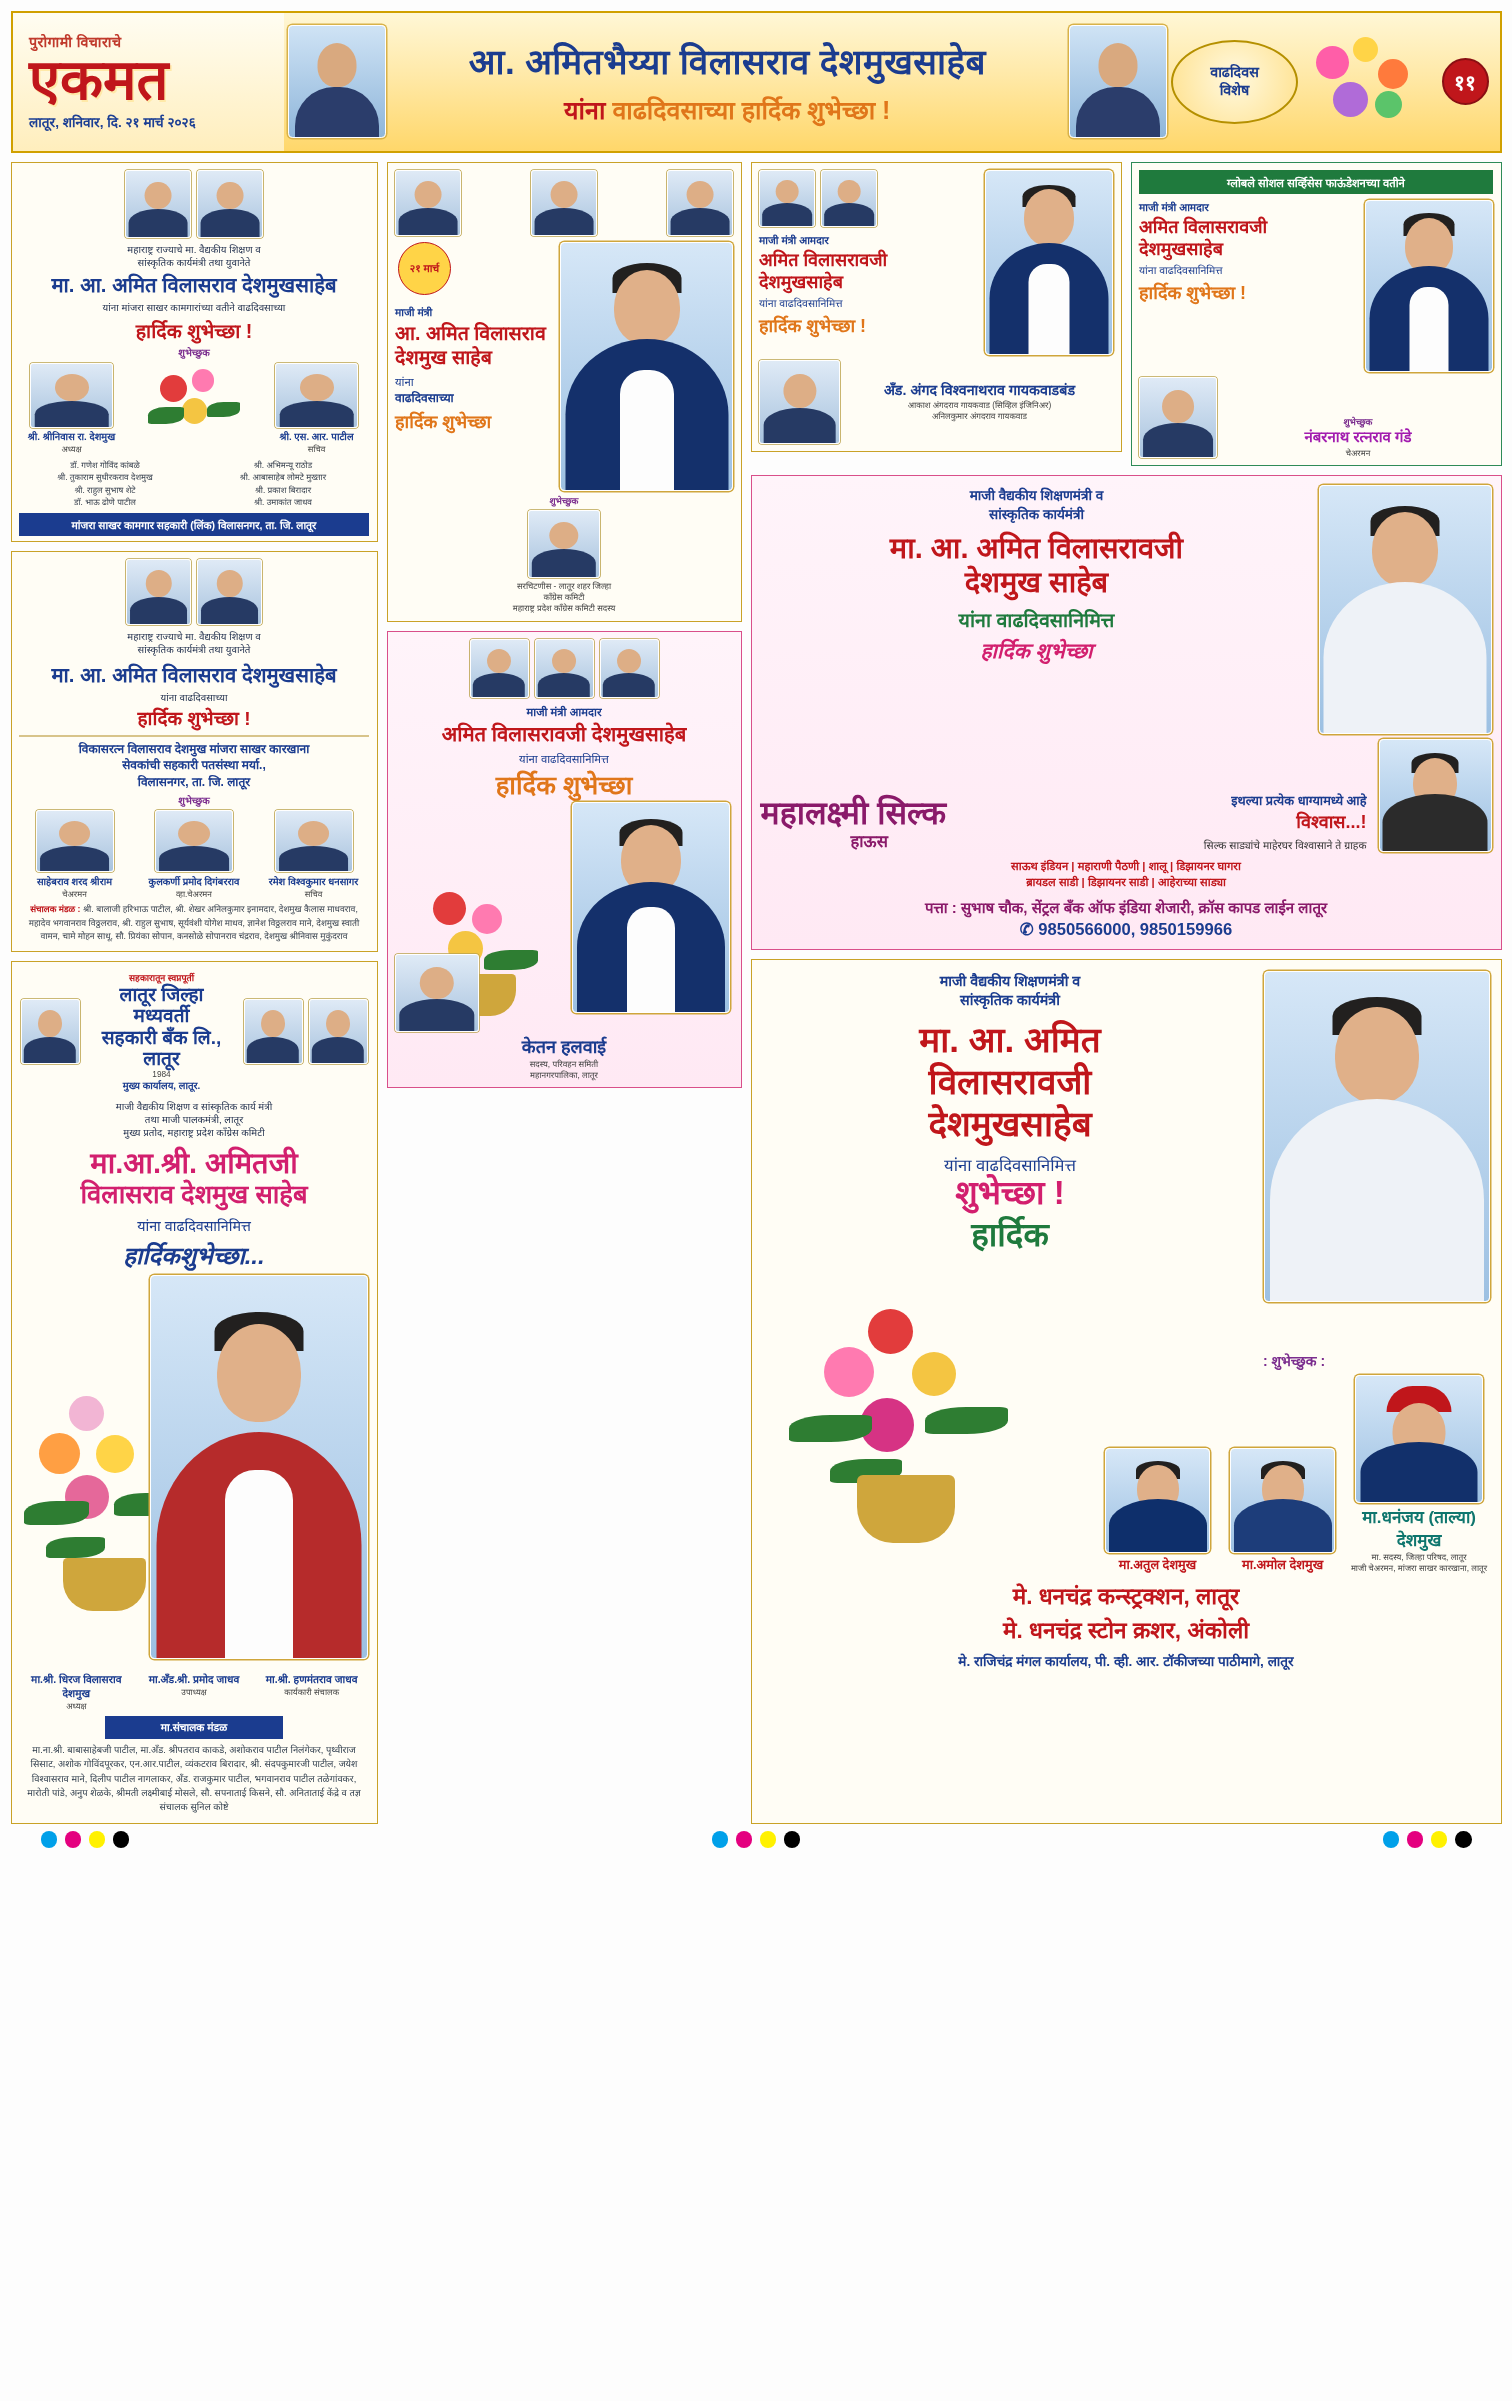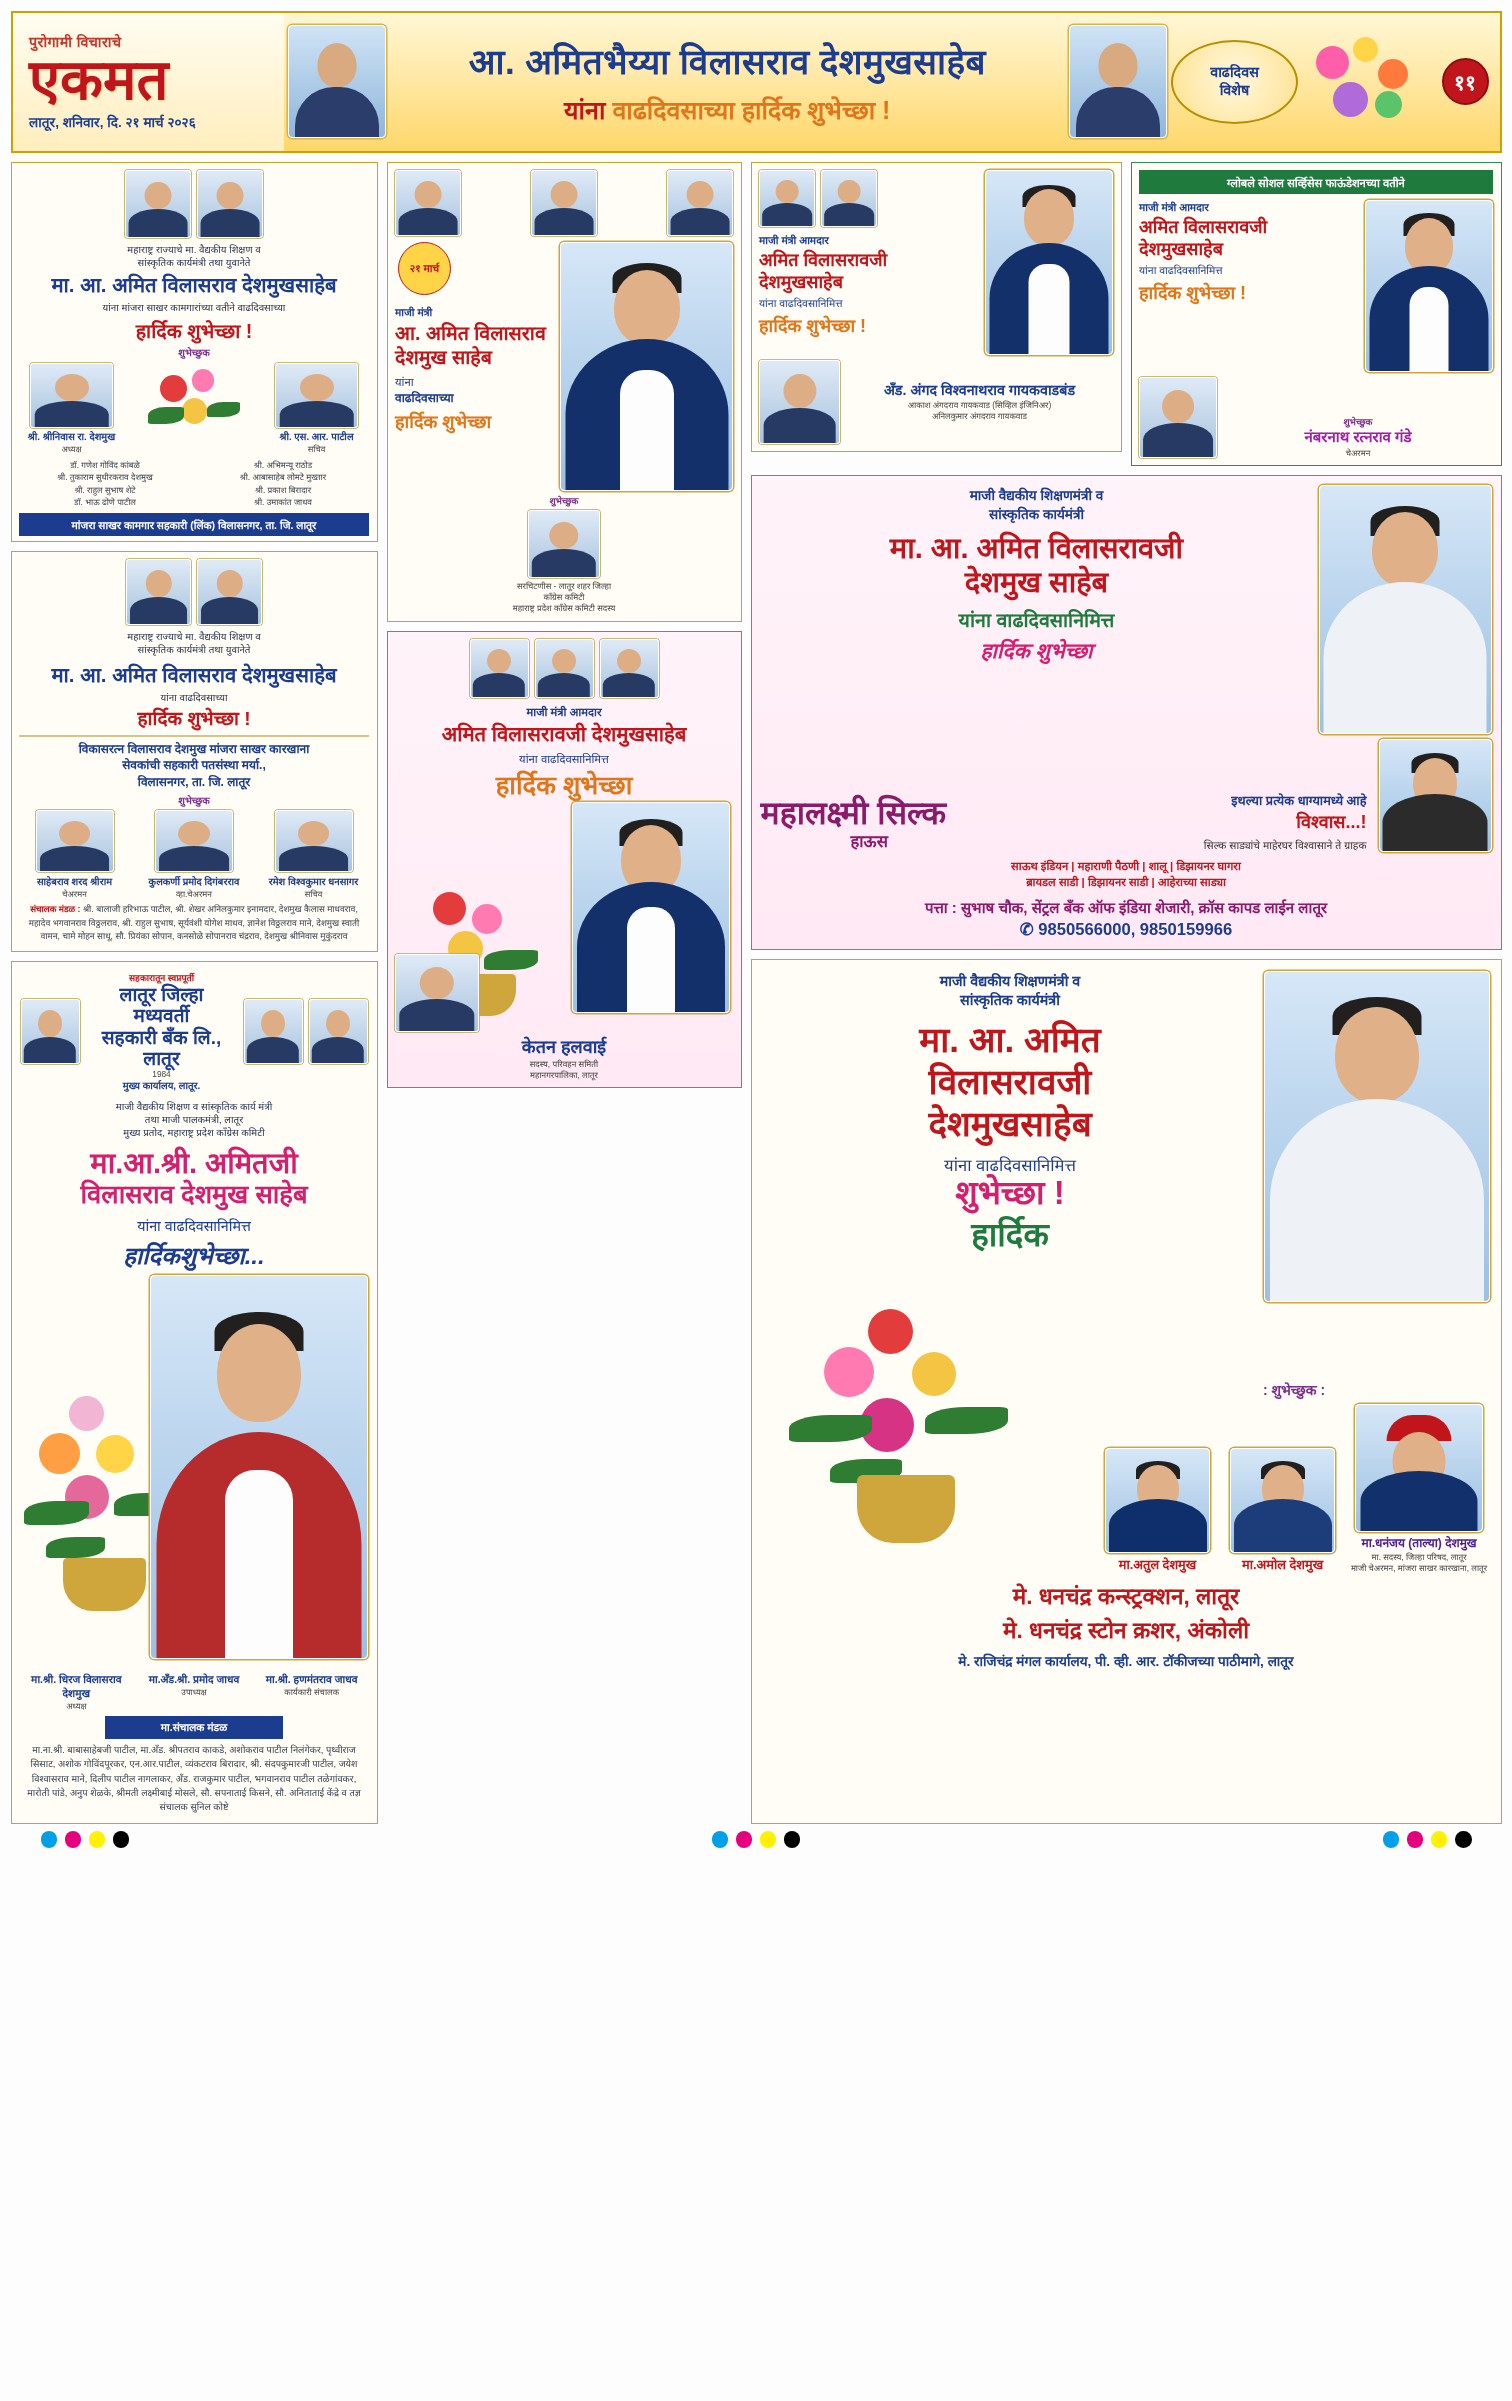--- a/index.html
+++ b/index.html
@@ -602,21 +602,21 @@
                   <span class="body" style="width:98px;height:53px;background:#1d3d7a;"></span>
                 </div>
                 <div class="cap" style="font-size:12.8px;color:#c0161b;">मा.अमोल देशमुख</div>
               </div>
               <div style="width:143px;">
                 <div class="portrait" style="width:128px;height:128px;margin:0 auto;">
                   <span class="hair" style="top:10.5px;width:65px;height:25.6px;background:#c0161b;border-radius:30px 30px 0 0;"></span>
                   <span class="head" style="top:27px;width:53px;height:57px;"></span>
                   <span class="body" style="width:117px;height:60px;background:#12306b;"></span>
                 </div>
-                <div class="cap" style="font-size:12px;color:#4c1d95;">मा.धनंजय (ताल्या) देशमुख</div>
+                <div class="cap" style="font-size:17px;color:#0f766e;">मा.धनंजय (ताल्या) देशमुख</div>
                 <div class="cap2">मा. सदस्य, जिल्हा परिषद, लातूर</div>
                 <div class="cap2">माजी चेअरमन, मांजरा साखर कारखाना, लातूर</div>
               </div>
             </div>
           </div>
         </div>
 
         <div class="txt-c" style="font-size:22.6px;font-weight:bold;color:#c0161b;margin-top:7.5px;">मे. धनचंद्र कन्स्ट्रक्शन, लातूर</div>
         <div class="txt-c" style="font-size:22.6px;font-weight:bold;color:#c0161b;margin-top:3px;">मे. धनचंद्र स्टोन क्रशर, अंकोली</div>
         <div class="txt-c" style="font-size:13.6px;font-weight:bold;color:#1b3c8f;margin-top:6px;">मे. राजिचंद्र मंगल कार्यालय, पी. व्ही. आर. टॉकीजच्या पाठीमागे, लातूर</div>

